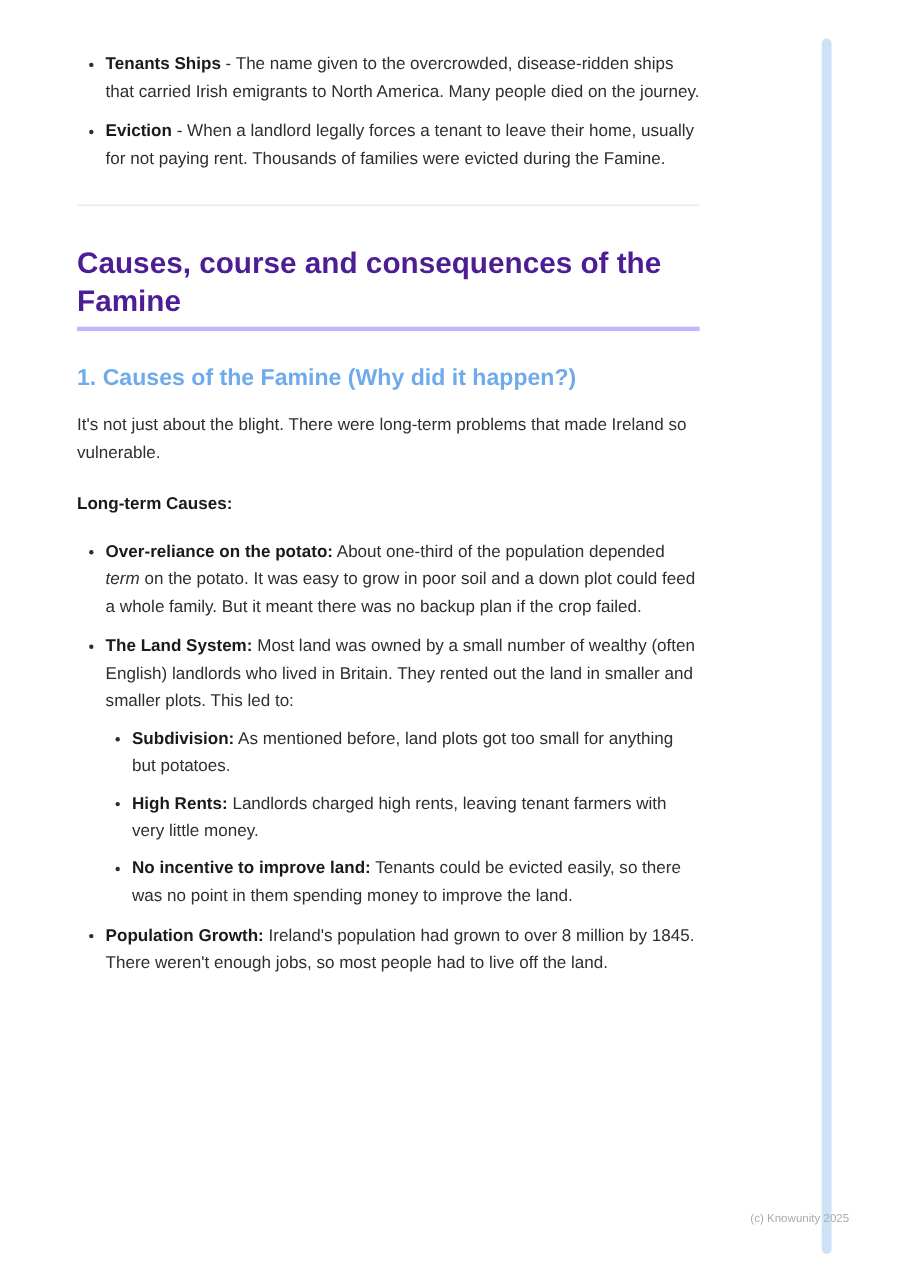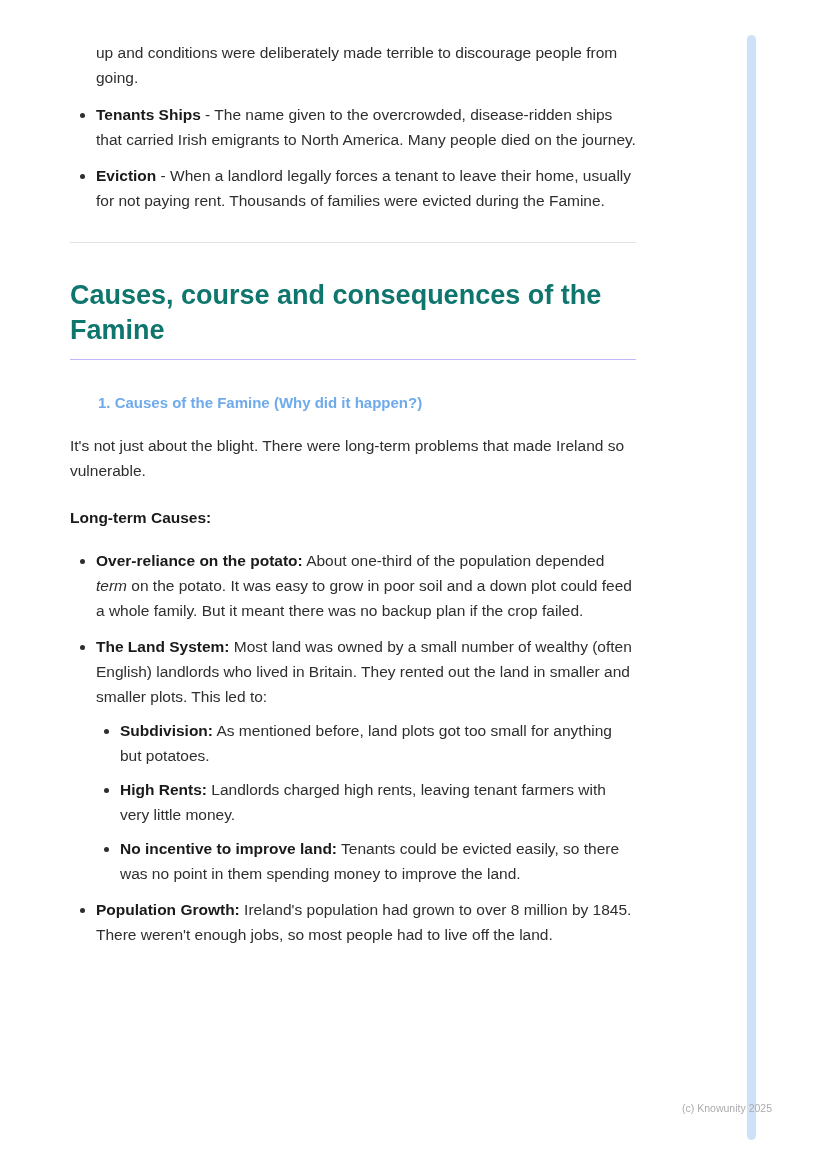--- a/index.html
+++ b/index.html
@@ -44,32 +44,31 @@
   hr.rule {
     border: none;
     border-top: 1px solid #E3E3E3;
     margin: 29px 0 0 0;
   }
   h1.doc-h1 {
     margin-top: 35px;
     font-size: 27px;
     line-height: 35px;
     font-weight: 700;
-    color: #0f766e;
-    padding-bottom: 11px;
-    border-bottom: 1px solid #c4b5fd;
+    color: #4c1d95;
+    padding-bottom: 5px;
+    border-bottom: 4px solid #c4b5fd;
   }
   p.intro { margin-top: 21px; }
   h2.doc-h2 {
     margin-top: 29px;
-    font-size: 15px;
+    font-size: 21px;
     line-height: 27px;
     font-weight: 700;
     color: #6FAAEB;
-    margin-left: 28px;
   }
   p.para { margin-top: 17px; }
   p.label { margin-top: 22px; font-weight: 700; color: #1a1a1a; }
   .causes-wrap { margin-top: 18px; }
   .edge-bar {
     position: absolute;
     left: 747px;
     top: 35px;
     width: 9px;
     height: 1105px;
@@ -84,21 +83,20 @@
     color: #ABABAB;
   }
 </style>
 </head>
 <body>
 
 <div class="page">
 
   <div class="content">
 
-    <p class="continuation">up and conditions were deliberately made terrible to discourage people from going.</p>
 
     <ul class="list">
       <li>
         <span class="b">Tenants Ships</span><span> - The name given to the overcrowded, disease-ridden ships that carried Irish emigrants to North America. Many people died on the journey.</span>
       </li>
       <li>
         <span class="b">Eviction</span><span> - When a landlord legally forces a tenant to leave their home, usually for not paying rent. Thousands of families were evicted during the Famine.</span>
       </li>
     </ul>
 

